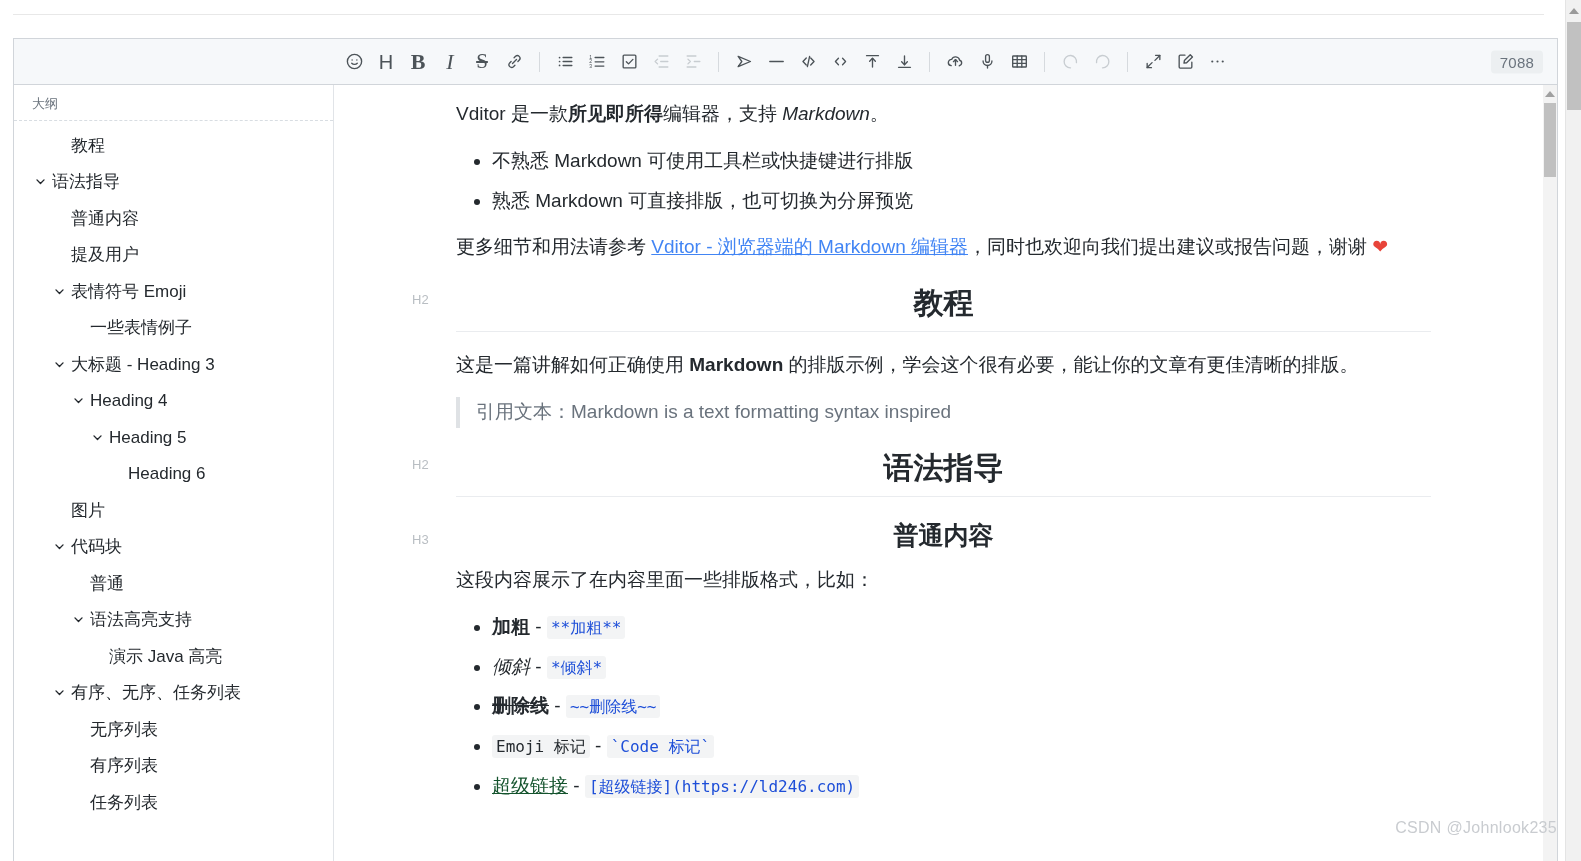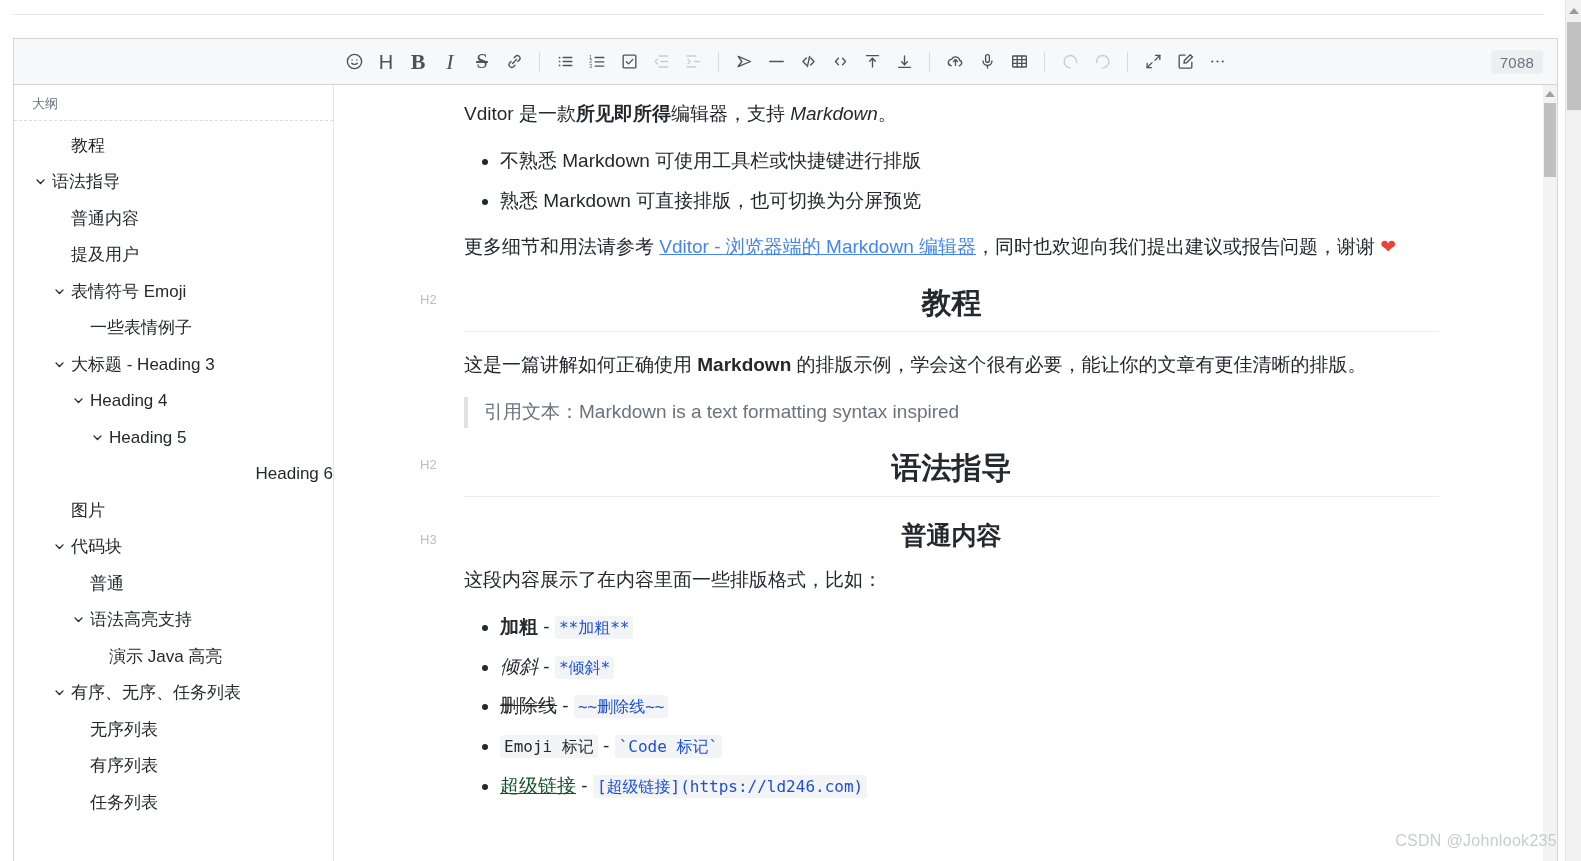--- a/index.html
+++ b/index.html
@@ -159,39 +159,39 @@
 
   
   .content {
     position: relative;
     flex: 1 1 auto;
     background: #ffffff;
     overflow: hidden;
   }
   .content-inner {
     position: absolute;
-    left: 16px; top: 0;
+    left: 8px; top: 0;
     width: 1206px;
     padding: 0 18px 0 0;
   }
   .doc {
     width: 975px;
     margin-left: 114px;
     padding-top: 14px;
     color: #24292e;
     font-size: 19px;
     line-height: 1.62;
     font-family: "Liberation Sans", "DejaVu Sans", sans-serif;
   }
   .doc p { margin: 0 0 16px 0; }
   .doc ul { margin: 0 0 16px 0; padding-left: 36px; }
   .doc li { margin: 0 0 9px 0; }
   .bold { font-weight: 700; }
   .ital { font-style: italic; }
-  .strike { text-decoration: line-through; font-weight:400; }
+  .strike { text-decoration: line-through; font-weight:700; }
   .link { color: #4285f4; }
   .link-u { color: #14532d; text-decoration: underline; }
   .heart { color: #e8443a; font-size: 19px; }
 
   .h-wrap { position: relative; text-align: center; }
   .h-tag {
     position: absolute;
     left: -44px; top: 6px;
     font-size: 13px;
     color: #b9bec3;
@@ -253,21 +253,21 @@
   .inner-scrollbar .ithumb {
     position: absolute;
     left: 1px; top: 18px;
     width: 12px; height: 74px;
     background: #c0c0c0;
   }
 
   
   .watermark {
     position: absolute;
-    right: 24px; bottom: 11px;
+    right: 24px; bottom: 24px;
     color: #c9ccd0;
     font-size: 16px;
     font-family: "Liberation Sans", sans-serif;
     letter-spacing: .3px;
     z-index: 60;
     pointer-events: none;
   }
 </style>
 </head>
 <body>
@@ -508,21 +508,21 @@
               <span class="ol-label">Heading 4</span>
             </div>
             <div class="ol-item" style="padding-left: 75px;">
               <span class="chev">
                 <svg width="13" height="13" viewBox="0 0 24 24" fill="none" stroke="currentColor" stroke-width="2.6" stroke-linecap="round" stroke-linejoin="round">
                   <path d="M5.5 9 12 15.5 18.5 9"></path>
                 </svg>
               </span>
               <span class="ol-label">Heading 5</span>
             </div>
-            <div class="ol-item" style="padding-left: 94px; justify-content: flex-end;">
+            <div class="ol-item" style="padding-left: 94px;">
               <span class="chev empty">
                 <svg width="13" height="13" viewBox="0 0 24 24" fill="none" stroke="currentColor" stroke-width="2.6" stroke-linecap="round" stroke-linejoin="round">
                   <path d="M5.5 9 12 15.5 18.5 9"></path>
                 </svg>
               </span>
               <span class="ol-label">Heading 6</span>
             </div>
             <div class="ol-item" style="padding-left: 37px;">
               <span class="chev empty">
                 <svg width="13" height="13" viewBox="0 0 24 24" fill="none" stroke="currentColor" stroke-width="2.6" stroke-linecap="round" stroke-linejoin="round">

